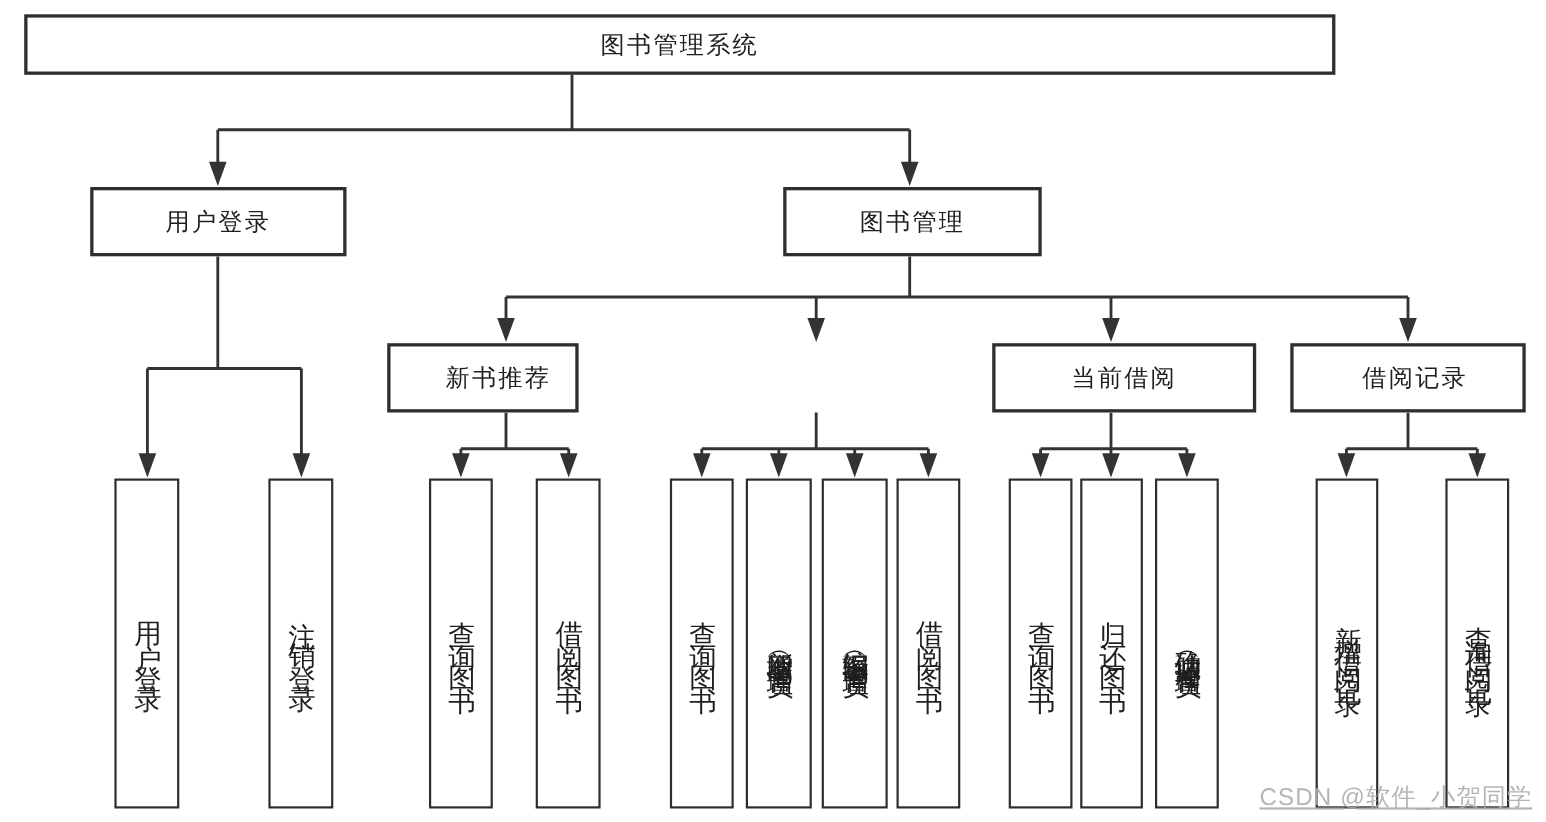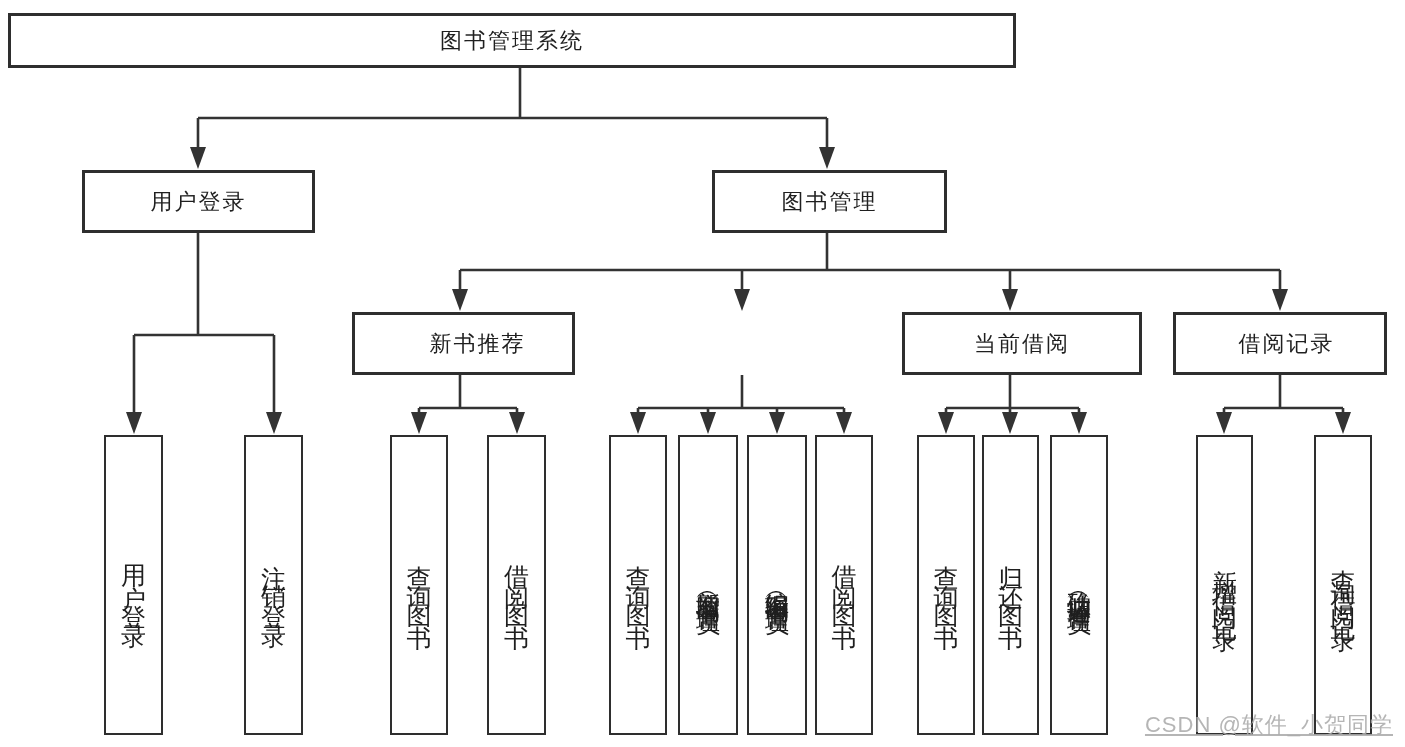--- a/index.html
+++ b/index.html
@@ -97,26 +97,26 @@
       <path d="M777 434 L769 412 L785 412 Z"></path>
       <path d="M844 434 L836 412 L852 412 Z"></path>
       <path d="M946 434 L938 412 L954 412 Z"></path>
       <path d="M1010 434 L1002 412 L1018 412 Z"></path>
       <path d="M1079 434 L1071 412 L1087 412 Z"></path>
       <path d="M1224 434 L1216 412 L1232 412 Z"></path>
       <path d="M1343 434 L1335 412 L1351 412 Z"></path>
     </g>
   </svg>
 
-  <div class="box hbox" style="left:8px; top:13px; width:1008px; height:55px;">图书管理系统</div>
+  <div class="box hbox" style="left:22px; top:13px; width:1192px; height:55px;">图书管理系统</div>
 
   <div class="box hbox" style="left:82px; top:170px; width:233px; height:63px;">用户登录</div>
   <div class="box hbox" style="left:712px; top:170px; width:235px; height:63px;">图书管理</div>
 
-  <div class="box hbox" style="left:352px; top:312px; width:223px; height:63px;padding-left:28px;">新书推荐</div>
+  <div class="box hbox" style="left:352px; top:312px; width:174px; height:63px;padding-left:28px;">新书推荐</div>
   <div class="box hbox" style="left:902px; top:312px; width:240px; height:63px;">当前借阅</div>
   <div class="box hbox" style="left:1173px; top:312px; width:214px; height:63px;padding-left:13px;">借阅记录</div>
 
   <div class="box leaf sp4" style="left:104px; top:435px; width:59px; height:300px;">用户登录</div>
   <div class="box leaf sp4" style="left:244px; top:435px; width:59px; height:300px;">注销登录</div>
 
   <div class="box leaf sp4" style="left:390px; top:435px; width:58px; height:300px;">查询图书</div>
   <div class="box leaf sp4" style="left:487px; top:435px; width:59px; height:300px;">借阅图书</div>
 
   <div class="box leaf sp4" style="left:609px; top:435px; width:58px; height:300px;">查询图书</div>

